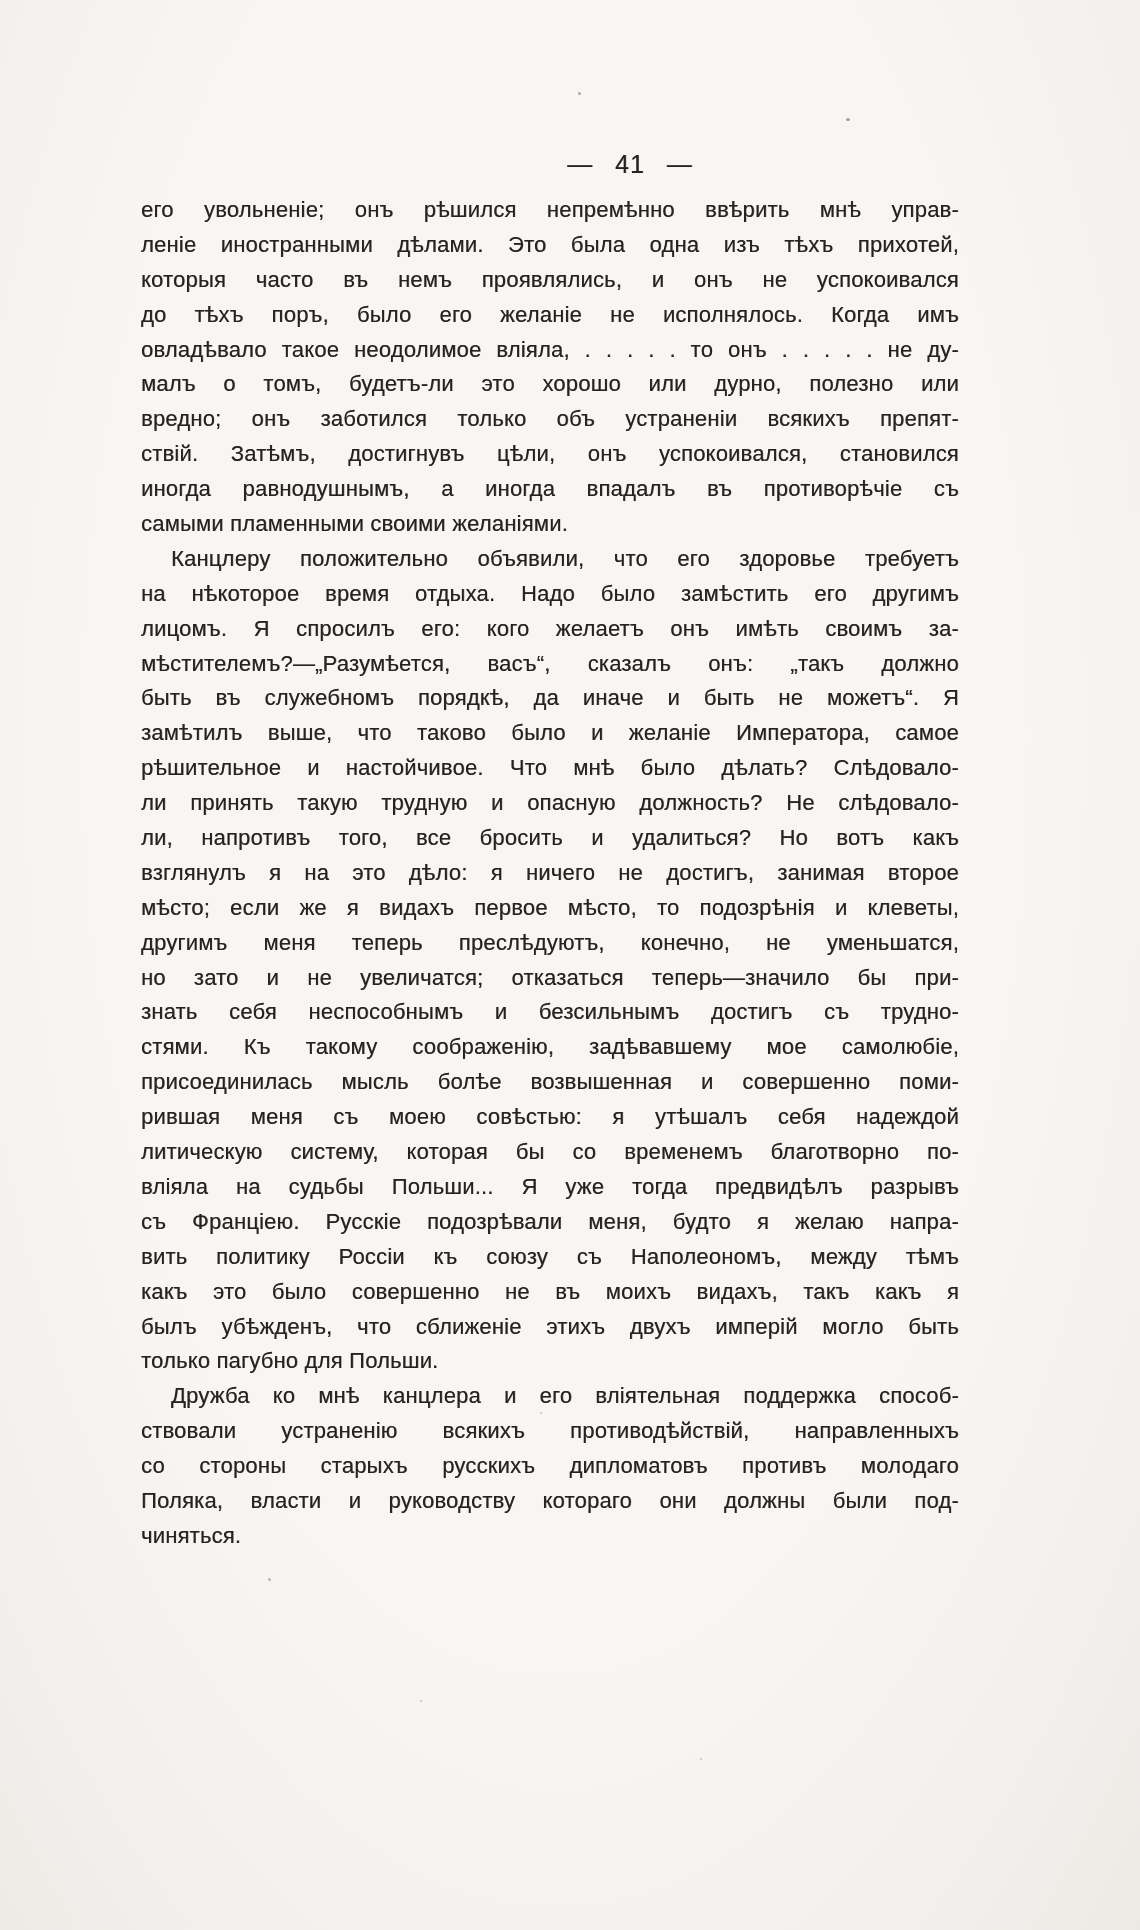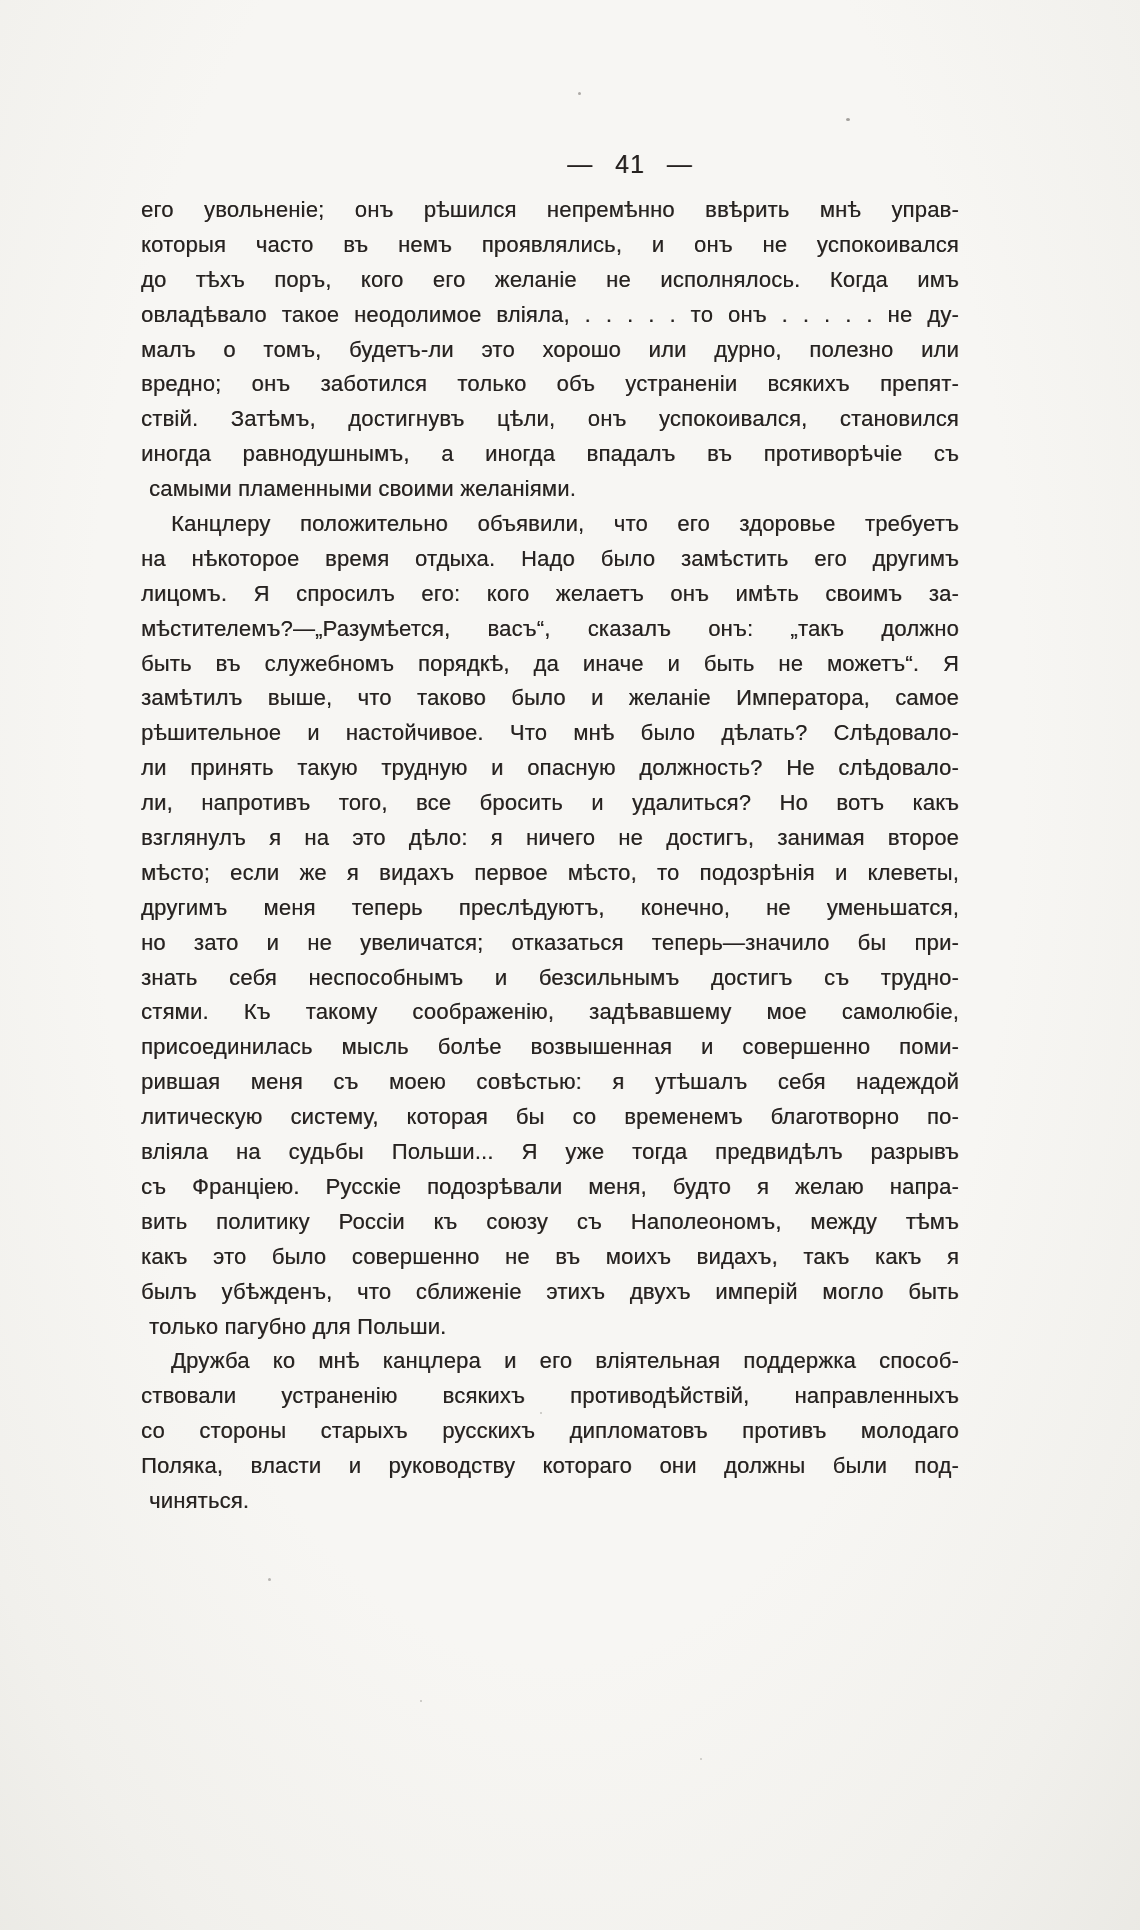--- a/index.html
+++ b/index.html
@@ -43,21 +43,20 @@
     line-height: 34.9px;
     font-size: 22px;
     text-align: justify;
     text-align-last: justify;
     letter-spacing: 0.2px;
     white-space: normal;
     text-shadow: 0.4px 0 0 rgba(40,35,30,0.55);
   }
   .line.plast {
     text-align-last: left;
-    margin-left: 8px;
   }
   .line.indent {
     text-indent: 30px;
   }
   .speck {
     position: absolute;
     border-radius: 50%;
     background: rgba(55,50,45,0.55);
   }
   .s1 { left: 578px; top: 92px;  width: 3px; height: 3px; opacity: .7; }
@@ -71,22 +70,23 @@
 <body>
 
 <div class="page">
 
   <div class="page-number">— 41 —</div>
 
   <div class="text-block">
 
     <div class="para">
       <div class="line">его увольненіе; онъ рѣшился непремѣнно ввѣрить мнѣ управ-</div>
+      <div class="line">леніе иностранными дѣлами. Это была одна изъ тѣхъ прихотей,</div>
       <div class="line">которыя часто въ немъ проявлялись, и онъ не успокоивался</div>
-      <div class="line">до тѣхъ поръ, кого его желаніе не исполнялось. Когда имъ</div>
+      <div class="line">до тѣхъ поръ, было его желаніе не исполнялось. Когда имъ</div>
       <div class="line">овладѣвало такое неодолимое вліяла, . . . . .  то онъ . . . . .  не ду-</div>
       <div class="line">малъ о томъ, будетъ-ли это хорошо или дурно, полезно или</div>
       <div class="line">вредно; онъ заботился только объ устраненіи всякихъ препят-</div>
       <div class="line">ствій. Затѣмъ, достигнувъ цѣли, онъ успокоивался, становился</div>
       <div class="line">иногда равнодушнымъ, а иногда впадалъ въ противорѣчіе съ</div>
       <div class="line plast">самыми пламенными своими желаніями.</div>
     </div>
 
     <div class="para">
       <div class="line indent">Канцлеру положительно объявили, что его здоровье требуетъ</div>

